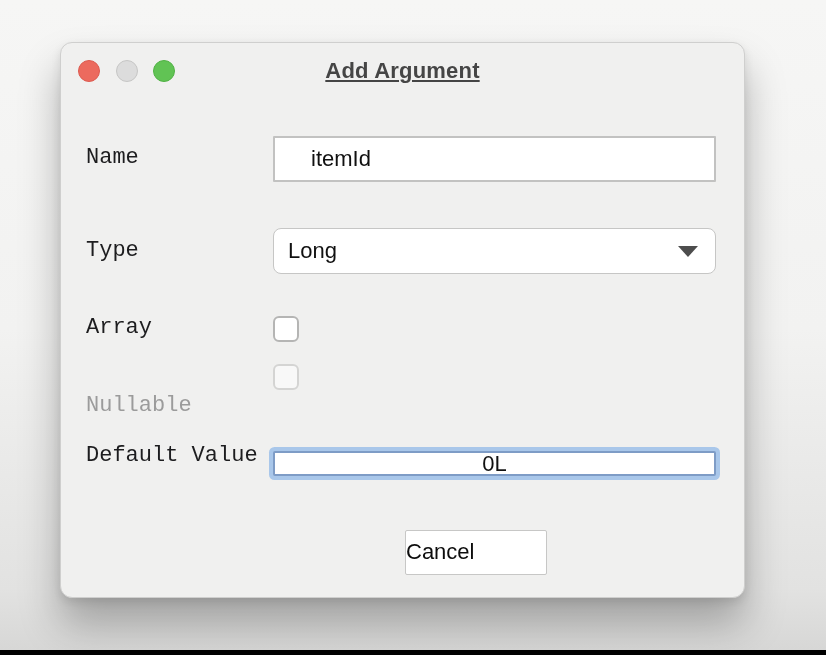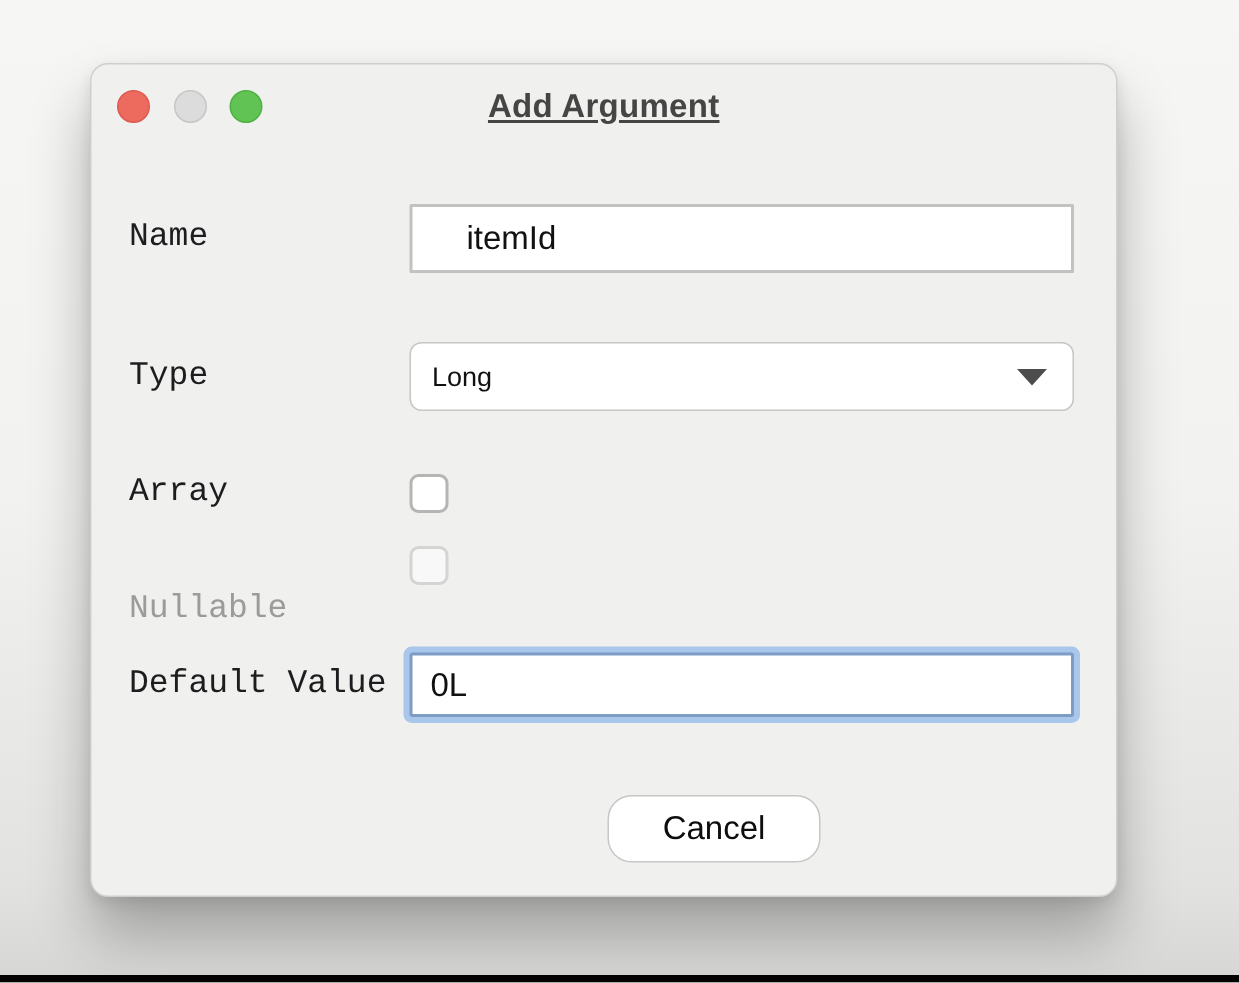--- a/index.html
+++ b/index.html
@@ -69,39 +69,40 @@
     border: 2px solid #c2c2c1;
     border-radius: 1px;
     font-family: "Liberation Sans", sans-serif;
     font-size: 22px;
     color: #111;
     padding: 0 12px;
     outline: none;
   }
   #name-input { top: 93px; height: 46px; padding-left: 36px; }
   #default-input {
-    top: 392px; height: 43px;
+    top: 408px; height: 25px;
     border: 2px solid #7e9cc6;
     box-shadow: 0 0 0 4px #a9c7ea;
     border-radius: 2px;
+    text-align: center;
   }
   .combo {
     position: absolute;
     left: 212px; top: 185px;
     width: 443px; height: 46px;
     box-sizing: border-box;
     background: #ffffff;
     border: 1.5px solid #c6c6c5;
     border-radius: 8px;
     display: flex;
     align-items: center;
     cursor: default;
   }
   .combo-value {
-    font-size: 18px;
+    font-size: 22px;
     color: #111;
     padding-left: 14px;
     flex: 1;
   }
   .caret-down {
     width: 0; height: 0;
     border-left: 10px solid transparent;
     border-right: 10px solid transparent;
     border-top: 11px solid #4d4d4d;
     margin-right: 17px;
@@ -121,24 +122,24 @@
   #nullable-checkbox {
     top: 321px;
     background: rgba(255,255,255,0.55);
     border: 2px solid #d4d4d3;
   }
   .btn {
     position: absolute;
     top: 487px;
     height: 45px;
     box-sizing: border-box;
-    border-radius: 16px;
+    border-radius: 2px;
     font-family: "Liberation Sans", sans-serif;
     font-size: 22px;
-    text-align: center;
+    text-align: left;
     line-height: 41px;
     cursor: default;
   }
   #cancel-button {
     left: 344px;
     width: 142px;
     background: #ffffff;
     border: 1.5px solid #c7c7c6;
     color: #0d0d0d;
   }

